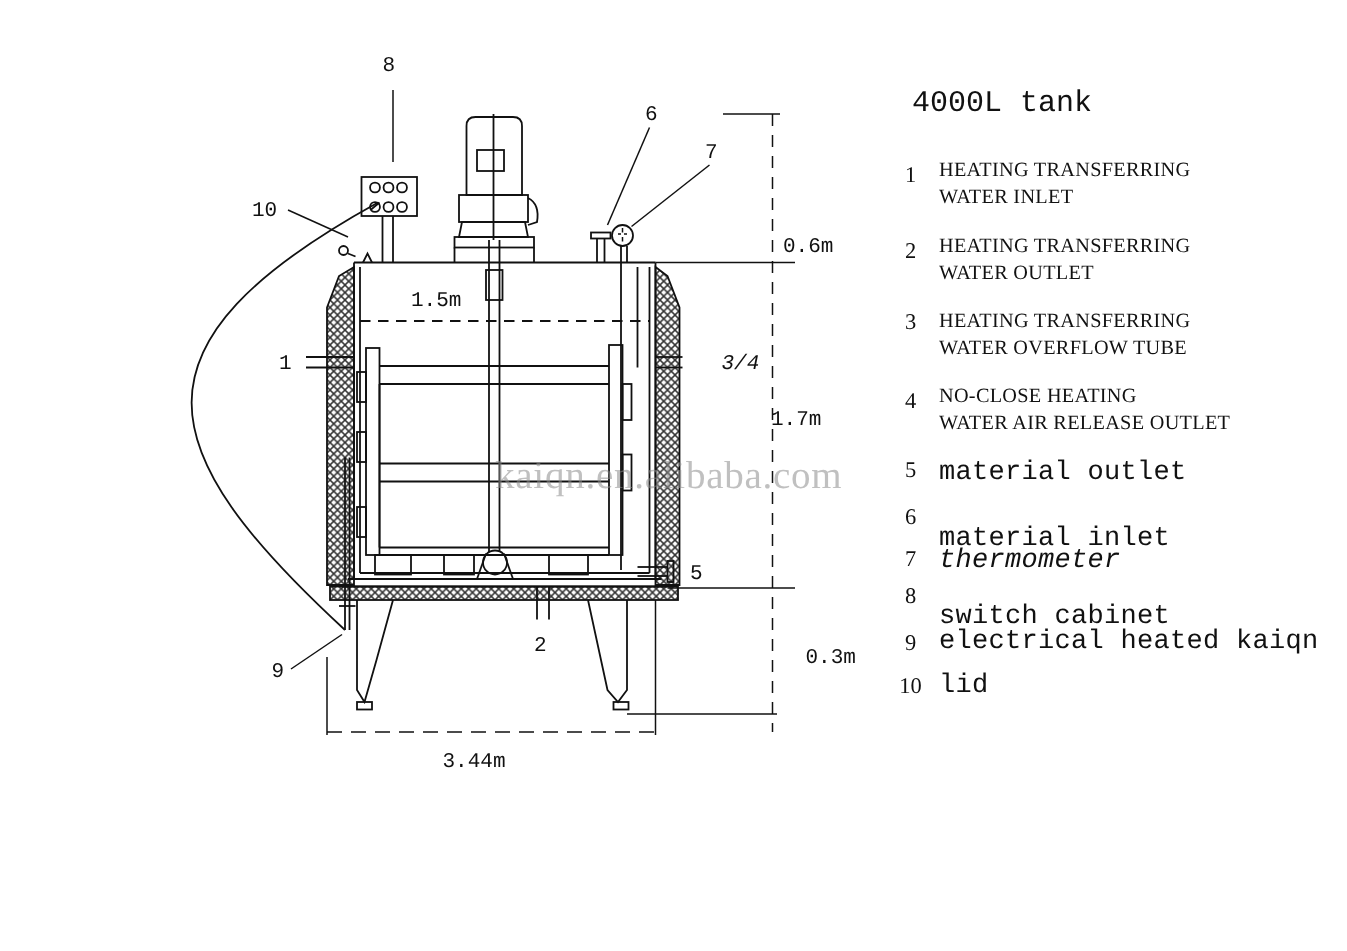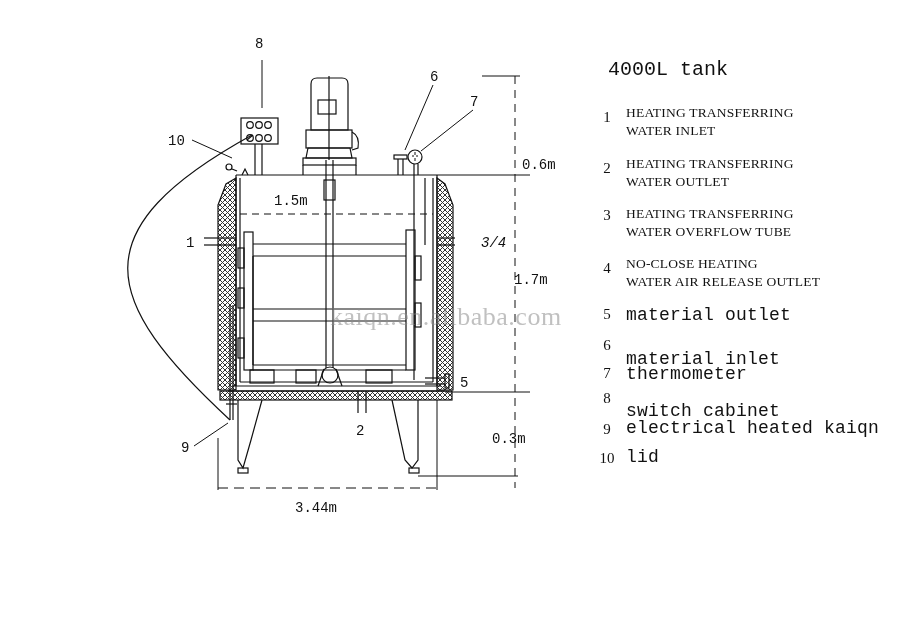--- a/index.html
+++ b/index.html
@@ -185,21 +185,21 @@
 <div class="lbl" style="left:186px;top:235px;">1</div>
 <div class="lbl" style="left:481px;top:235px;font-style:italic;">3/4</div>
 <div class="lbl" style="left:460px;top:375px;">5</div>
 <div class="lbl" style="left:356px;top:423px;">2</div>
 <div class="lbl" style="left:181px;top:440px;">9</div>
 
 <div class="lbl" style="left:274px;top:193px;">1.5m</div>
 <div class="lbl" style="left:295px;top:500px;">3.44m</div>
 <div class="lbl" style="left:522px;top:122px;margin-top:35px;">0.6m</div>
 <div class="lbl" style="left:514px;top:272px;">1.7m</div>
-<div class="lbl" style="left:492px;top:431px;">0.3m</div>
+<div class="lbl" style="left:537px;top:431px;">0.3m</div>
 
 <div class="legend">
   <div class="title">4000L tank</div>
 
   <div class="legend-item" style="top:48px;">
     <span class="num" style="top:5px;">1</span>
     <span class="txt" style="top:0;">HEATING TRANSFERRING
 WATER INLET</span>
   </div>
   <div class="legend-item" style="top:99px;">
@@ -220,21 +220,21 @@
   <div class="legend-item" style="top:250px;">
     <span class="num" style="top:0;">5</span>
     <span class="txt mono" style="top:0;">material outlet</span>
   </div>
   <div class="legend-item" style="top:278px;">
     <span class="num" style="top:3px;">6</span>
     <span class="txt mono" style="top:16px;">material inlet</span>
   </div>
   <div class="legend-item" style="top:309px;">
     <span class="num" style="top:0;">7</span>
-    <span class="txt mono" style="top:0;">thermometer</span>
+    <span class="txt mono" style="top:0;font-style:italic;">thermometer</span>
   </div>
   <div class="legend-item" style="top:334px;">
     <span class="num" style="top:0;">8</span>
     <span class="txt mono" style="top:0;margin-top:12px;">switch cabinet</span>
   </div>
   <div class="legend-item" style="top:363px;">
     <span class="num" style="top:2px;">9</span>
     <span class="txt mono" style="top:0;">electrical heated kaiqn</span>
   </div>
   <div class="legend-item" style="top:392px;">

